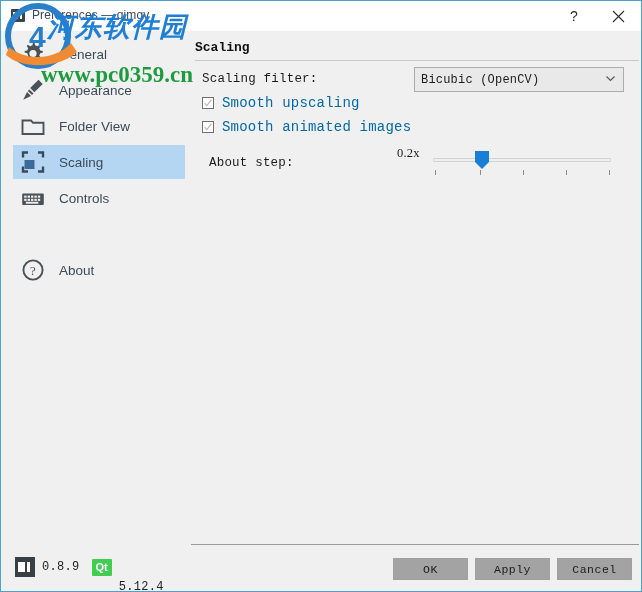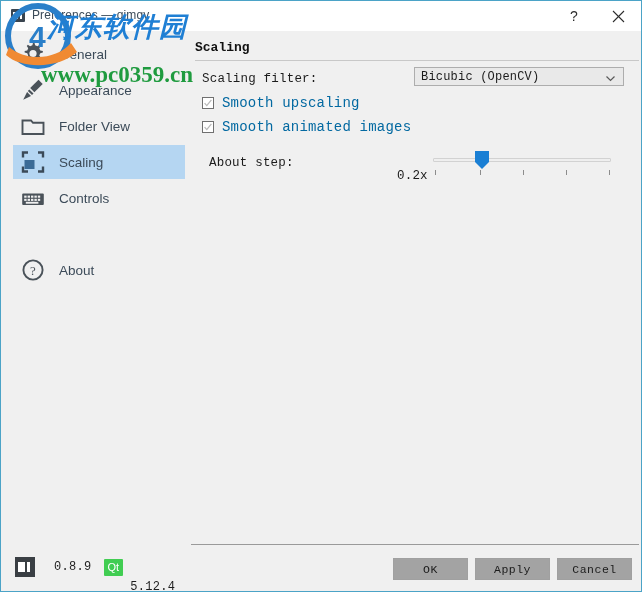--- a/index.html
+++ b/index.html
@@ -84,21 +84,21 @@
     background:#c8c8c8;
   }
 
   .mono{font-family:"Liberation Mono","DejaVu Sans Mono",monospace;}
 
   #lbl-filter{
     position:absolute;left:11px;top:41px;font-size:12.5px;color:#1c1c1c;
     letter-spacing:0.2px;
   }
   #combo{
-    position:absolute;left:223px;top:36px;width:210px;height:19px;
+    position:absolute;left:223px;top:36px;width:210px;height:25px;
     background:#e9e9e9;border:1px solid #adadad;box-sizing:border-box;
     display:flex;align-items:center;
   }
   #combo-text{
     font-size:12px;color:#1c1c1c;margin-left:6px;letter-spacing:0.2px;
   }
   #combo-arrow{
     position:absolute;right:7px;top:5px;width:11px;height:11px;
   }
 
@@ -112,22 +112,23 @@
     box-sizing:border-box;position:relative;margin-right:8px;flex:0 0 12px;
   }
   .cbbox svg{position:absolute;left:0;top:0;}
   .cblabel{font-size:14px;color:#0369a1;letter-spacing:0.2px;white-space:nowrap;}
 
   #lbl-zoomstep{
     position:absolute;left:18px;top:125px;font-size:12.5px;color:#1c1c1c;
     letter-spacing:0.2px;
   }
   #zoom-value{
-    position:absolute;left:206px;top:138px;font-size:12.5px;color:#1c1c1c;
+    position:absolute;left:206px;top:115px;font-size:12.5px;color:#1c1c1c;
     letter-spacing:0.2px;
+    font-family:Liberation Serif, serif;
   }
   #slider{
     position:absolute;left:240px;top:115px;width:182px;height:32px;
   }
   #slider-groove{
     position:absolute;left:2px;top:12px;width:178px;height:4px;
     background:#efefef;border:1px solid #d2d2d2;box-sizing:border-box;
     border-radius:1px;
   }
   #slider-handle{
@@ -152,25 +153,25 @@
   }
   #app-badge::before{
     content:"";position:absolute;left:3px;top:5px;width:7px;height:10px;
     background:#ffffff;
   }
   #app-badge::after{
     content:"";position:absolute;left:12px;top:5px;width:3px;height:10px;
     background:#ffffff;
   }
   #app-ver{
-    font-size:12px;color:#1e1e1e;margin-left:19px;letter-spacing:0.3px;
+    font-size:12px;color:#1e1e1e;margin-left:7px;letter-spacing:0.3px;
   }
   #qt-badge{
     margin-left:12px;background:#41cd52;color:#ffffff;font-size:11px;
-    font-weight:normal;padding:1px 4px 2px 4px;border-radius:1px;
+    font-weight:bold;padding:1px 4px 2px 4px;border-radius:1px;
     line-height:14px;font-family:"Liberation Sans", sans-serif;
   }
   #qt-ver{
     font-size:12px;color:#1e1e1e;margin-left:7px;letter-spacing:0.3px;margin-top:40px;
   }
 
   .dlgbtn{
     position:absolute;top:527px;width:75px;height:22px;
     background:#a3a3a3;border:1px solid #a0a0a0;box-sizing:border-box;
     font-size:11.5px;color:#1c1c1c;letter-spacing:0.5px;

